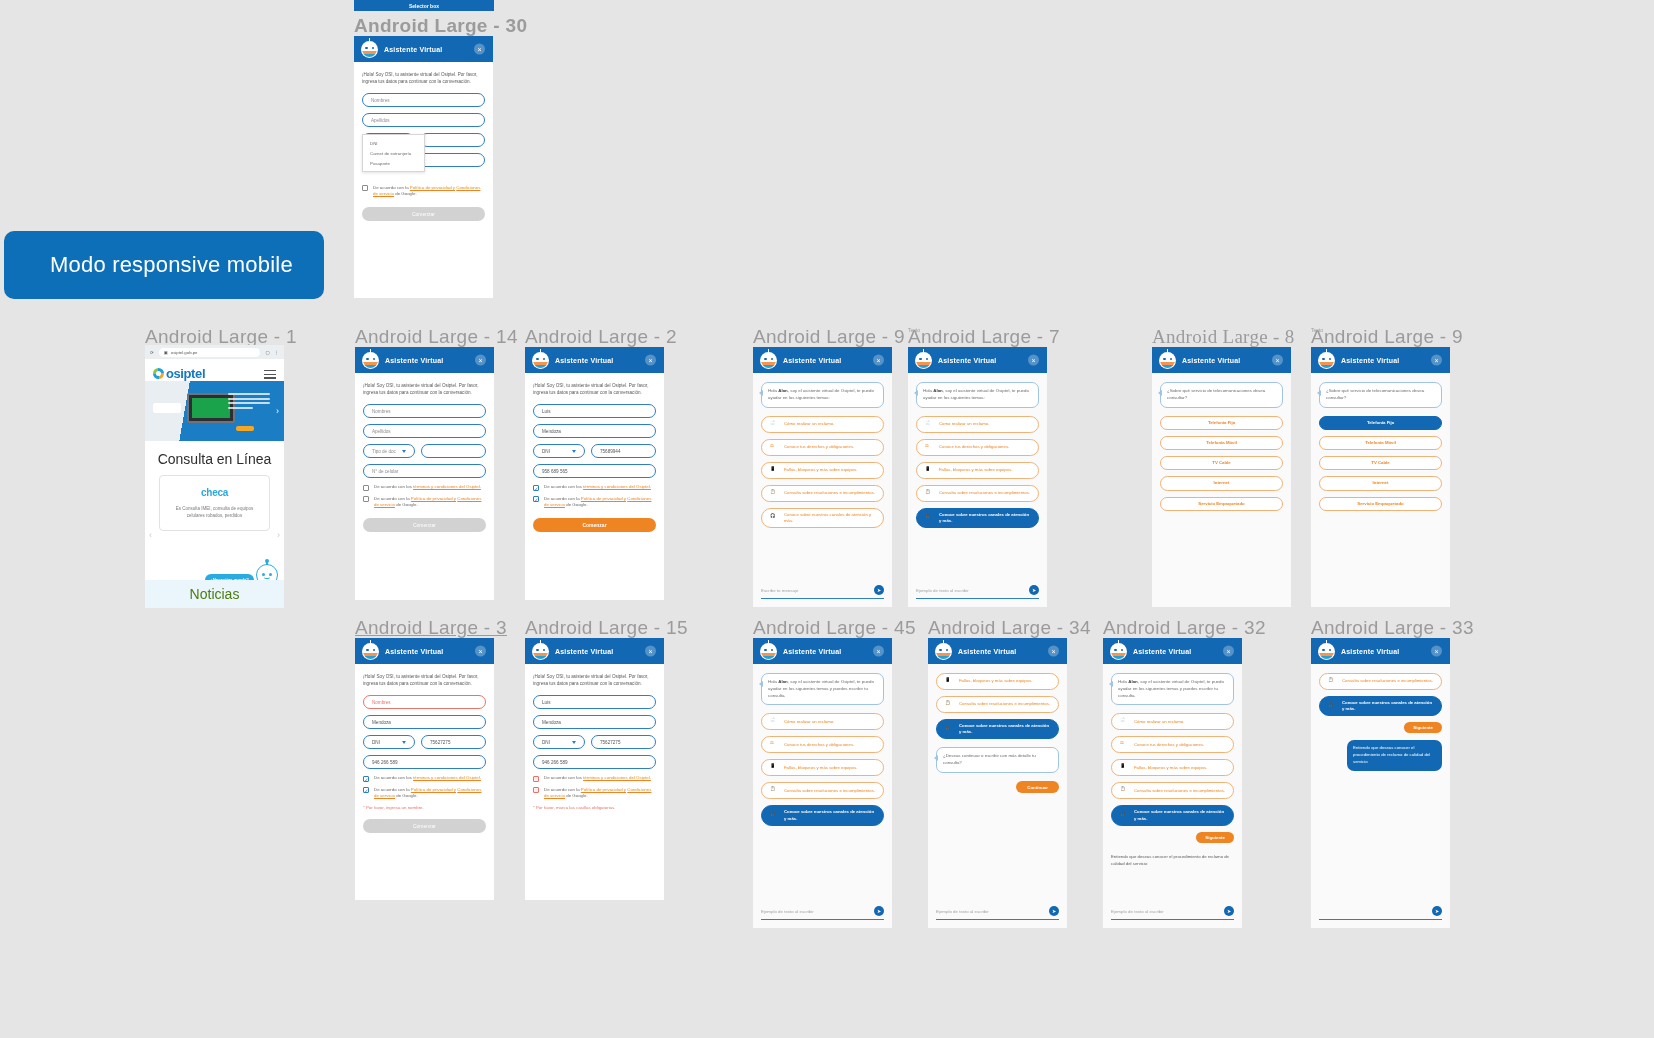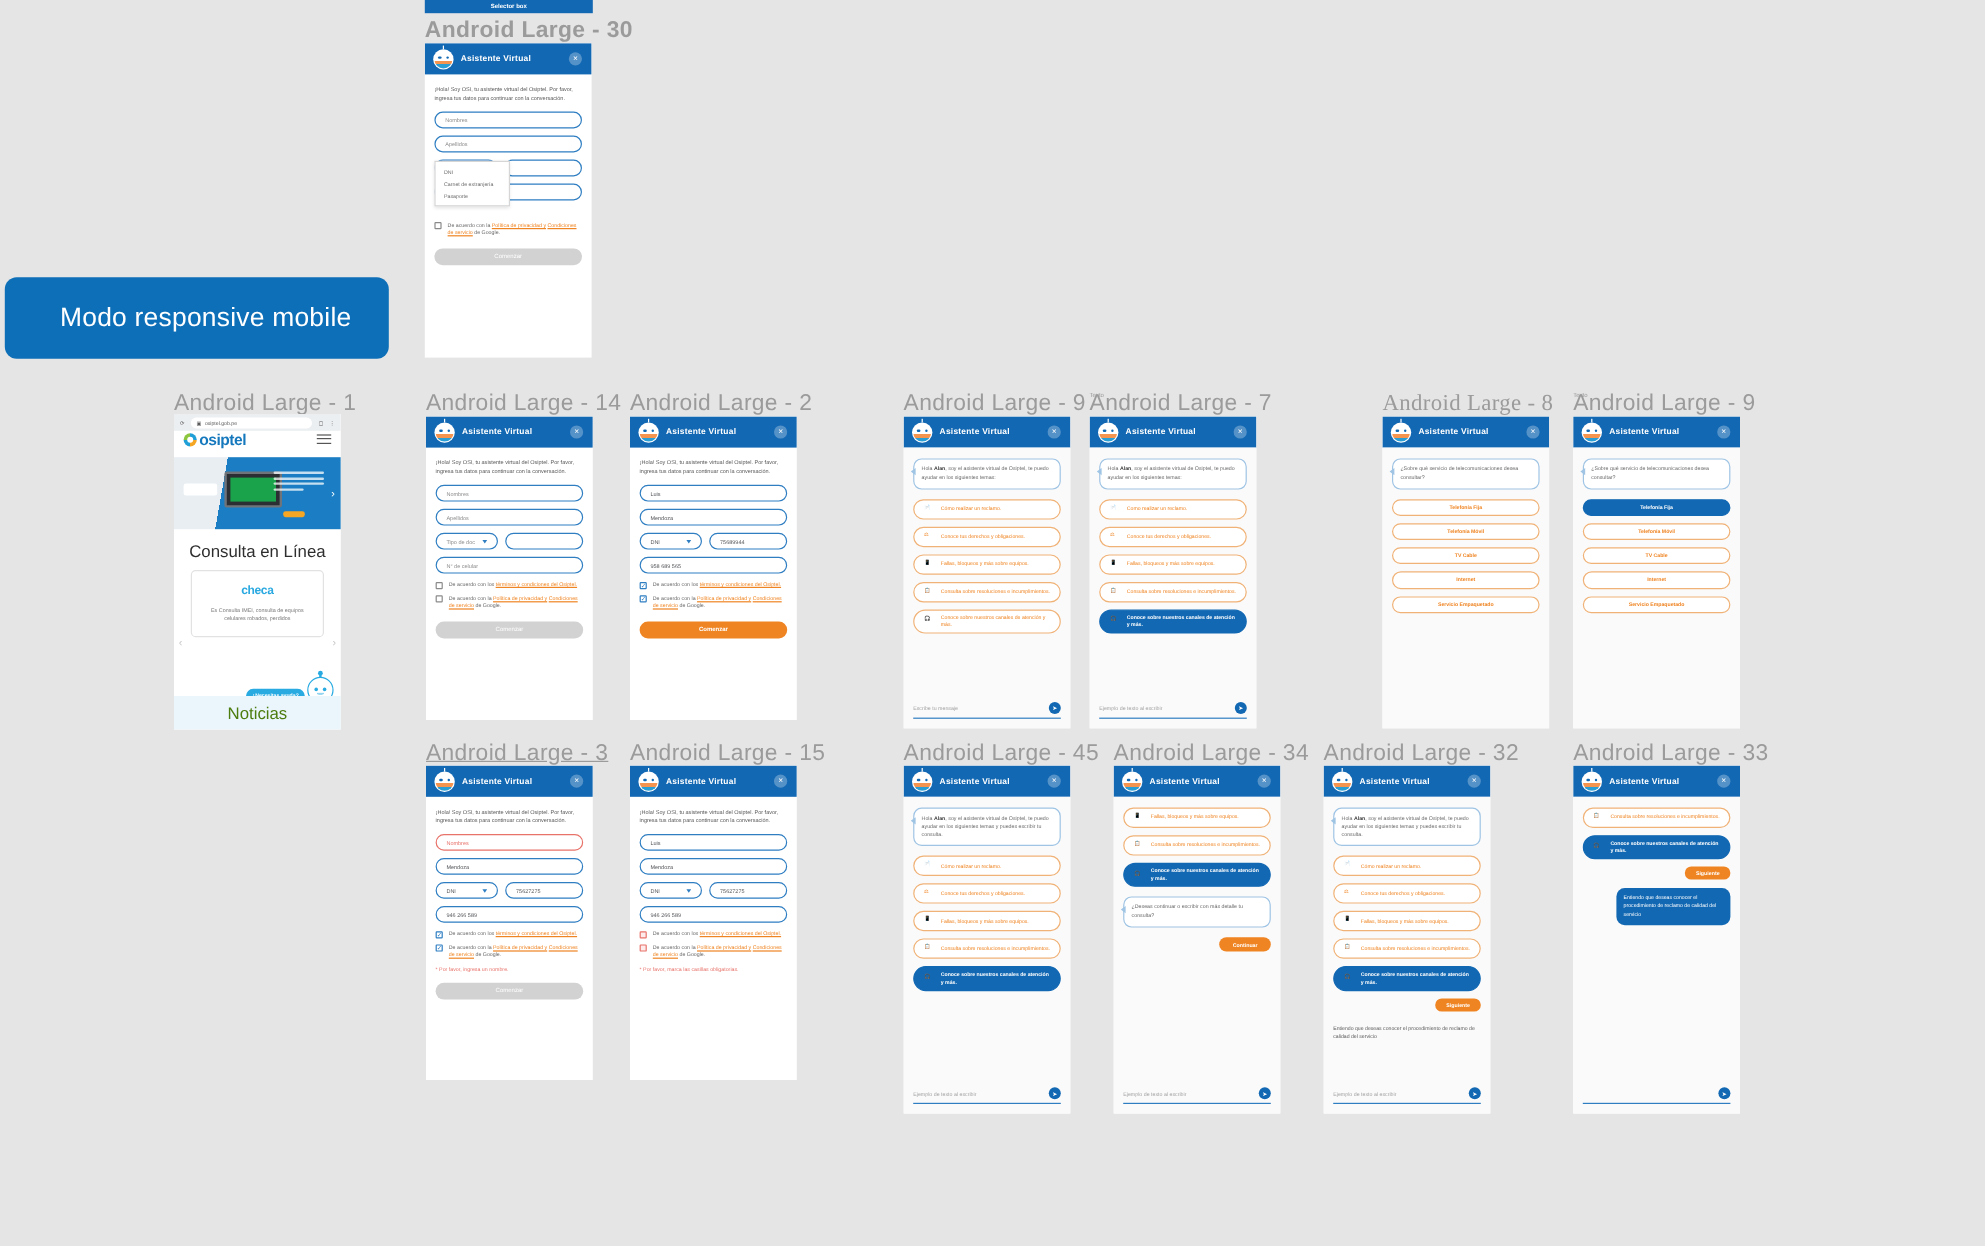--- a/index.html
+++ b/index.html
@@ -162,21 +162,21 @@
   
   .browser { position: absolute; background: #fff; overflow: hidden; }
   .urlbar {
     height: 14px; background: #eceff1; display: flex; align-items: center;
     padding: 0 5px; gap: 5px; font-size: 4.4px; color: #5a5a5a;
   }
   .urlpill {
     flex: 1; background: #fff; border-radius: 20px; height: 9px;
     display: flex; align-items: center; gap: 3px; padding: 0 5px; font-size: 4.3px;
   }
-  .osnav { height: 22px; display: flex; align-items: flex-start; justify-content: space-between; padding: 0 8px; }
+  .osnav { height: 22px; display: flex; align-items: flex-end; justify-content: space-between; padding: 0 8px; }
   .oslogo { display: flex; align-items: center; gap: 2px; }
   .oslogo .o {
     width: 11px; height: 11px; border-radius: 50%;
     background: conic-gradient(#21a0d8 0 25%, #f5a623 25% 50%, #21a0d8 50% 75%, #8cc63f 75% 100%);
     position: relative;
   }
   .oslogo .o::after { content:""; position:absolute; inset:3px; background:#fff; border-radius:50%; }
   .oslogo .w { color: #1779bd; font-size: 13px; font-weight: bold; letter-spacing: -.4px; }
   .burger { width: 12px; }
   .burger div { height: 1.2px; background: #555; margin: 2.5px 0; }

